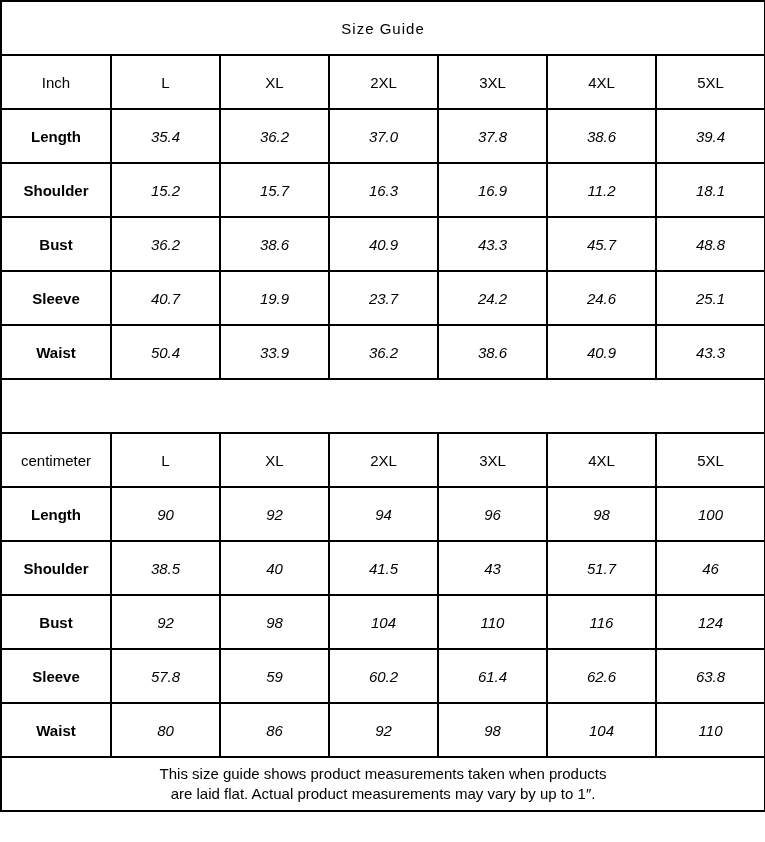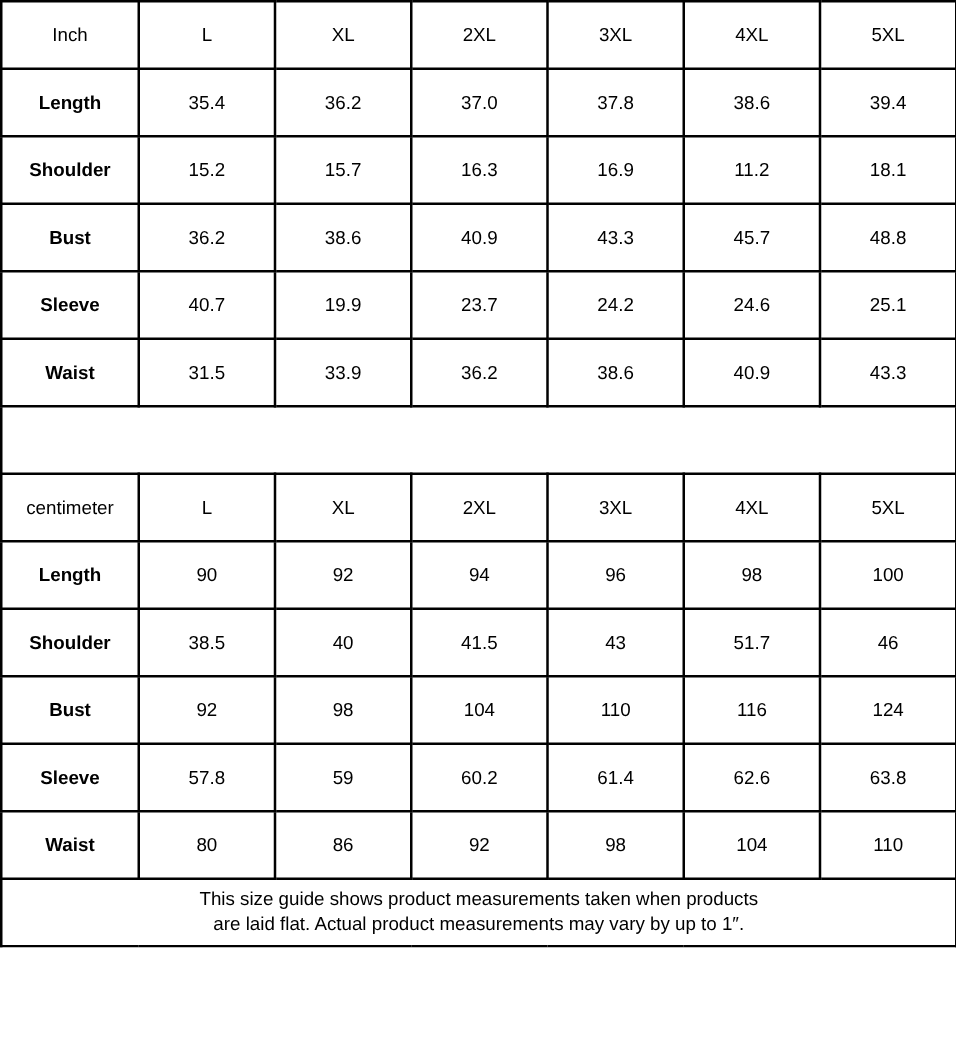--- a/index.html
+++ b/index.html
@@ -26,21 +26,21 @@
   col.size-col  { width: 109px; }
   td.title-cell {
     font-family: "Liberation Mono", "DejaVu Sans Mono", monospace;
     font-size: 22px;
     font-weight: normal;
     letter-spacing: 1px;
     height: 53px;
   }
   td.head-cell { font-weight: normal; font-size: 15px; }
   td.row-label { font-weight: bold; font-size: 15px; }
-  td.value-cell { font-weight: normal; font-size: 15px; }
+  td.value-cell { font-weight: normal; font-size: 15px; font-style: italic; }
   td.spacer-cell { height: 52px; }
   td.footer-cell {
     font-family: "Liberation Mono", "DejaVu Sans Mono", monospace;
     font-size: 15px;
     line-height: 1.35;
     height: 53px;
   }
 </style>
 </head>
 <body>
@@ -50,20 +50,23 @@
     <colgroup>
       <col class="label-col">
       <col class="size-col">
         <col class="size-col">
         <col class="size-col">
       <col class="size-col">
         <col class="size-col">
         <col class="size-col">
     </colgroup>
     <tbody>
+      <tr>
+        <td colspan="7" class="title-cell">Size Guide</td>
+      </tr>
 
       <tr>
         <td class="head-cell">Inch</td>
         <td class="head-cell">L</td>
         <td class="head-cell">XL</td>
         <td class="head-cell">2XL</td>
         <td class="head-cell">3XL</td>
         <td class="head-cell">4XL</td>
         <td class="head-cell">5XL</td>
       </tr>
@@ -98,21 +101,21 @@
         <td class="row-label">Sleeve</td>
         <td class="value-cell">40.7</td>
         <td class="value-cell">19.9</td>
         <td class="value-cell">23.7</td>
         <td class="value-cell">24.2</td>
         <td class="value-cell">24.6</td>
         <td class="value-cell">25.1</td>
       </tr>
       <tr>
         <td class="row-label">Waist</td>
-        <td class="value-cell">31.5</td>
+        <td class="value-cell">50.4</td>
         <td class="value-cell">33.9</td>
         <td class="value-cell">36.2</td>
         <td class="value-cell">38.6</td>
         <td class="value-cell">40.9</td>
         <td class="value-cell">43.3</td>
       </tr>
 
       <tr>
         <td colspan="7" class="spacer-cell"></td>
       </tr>

